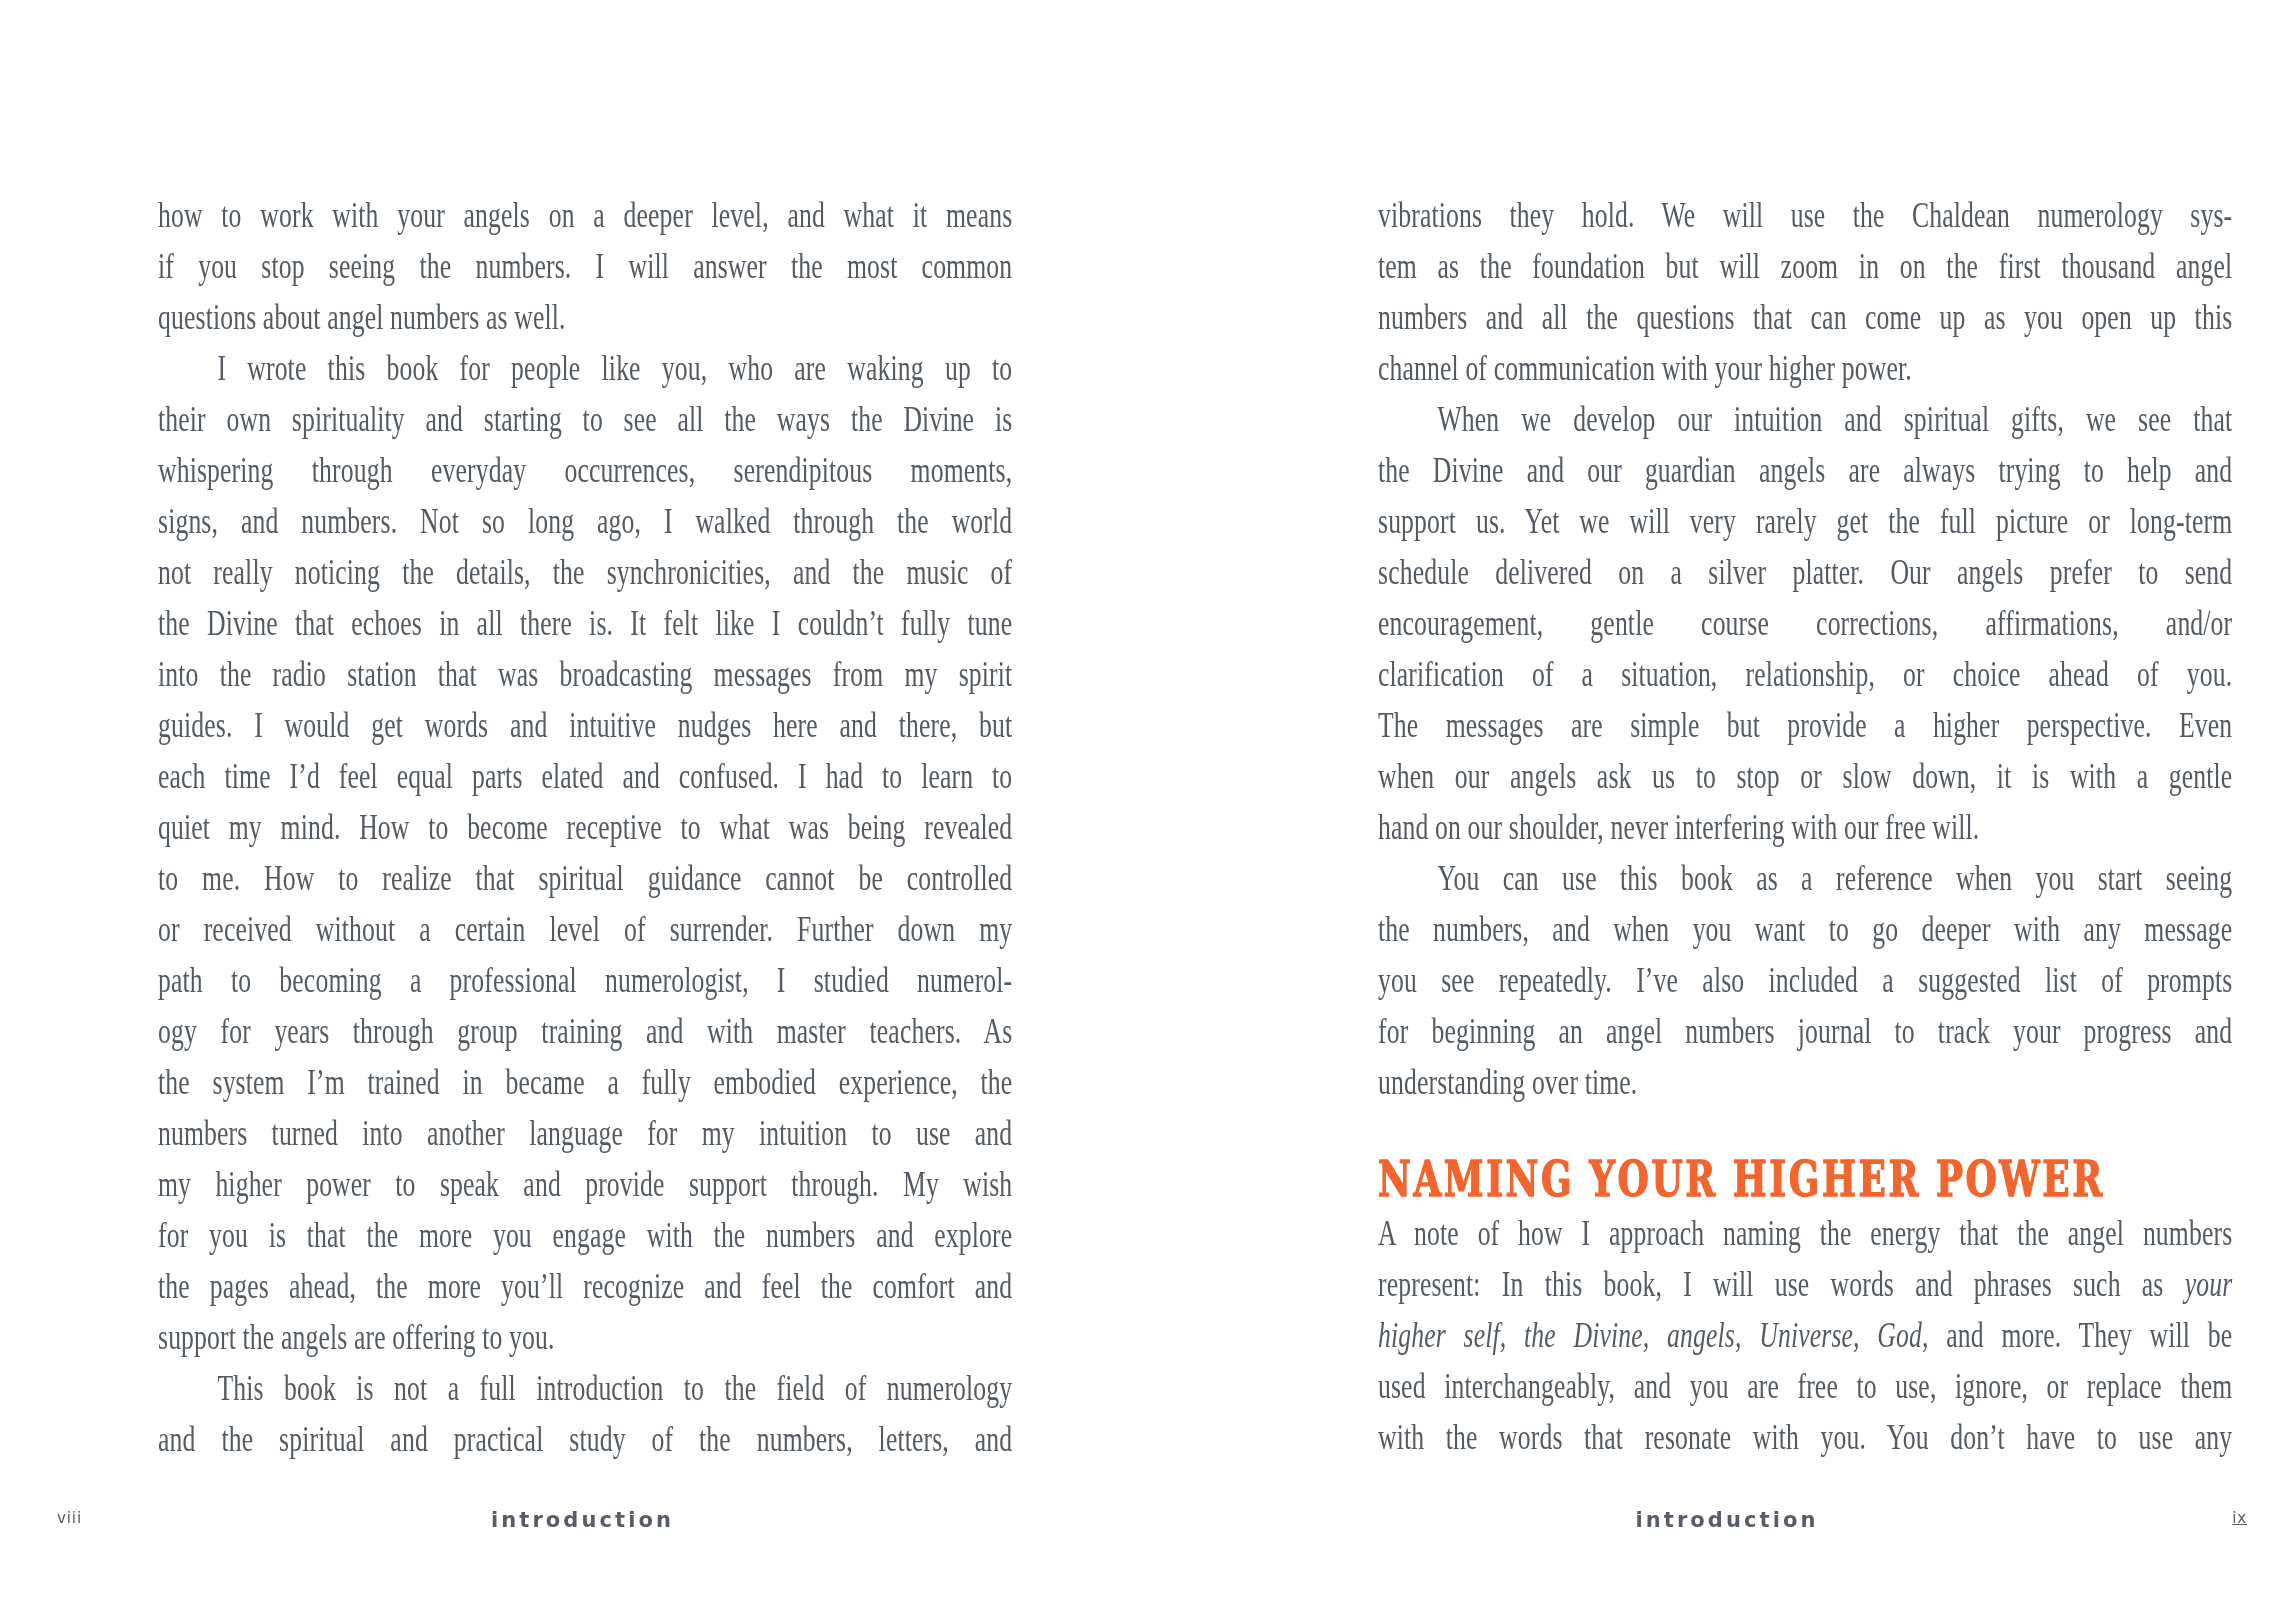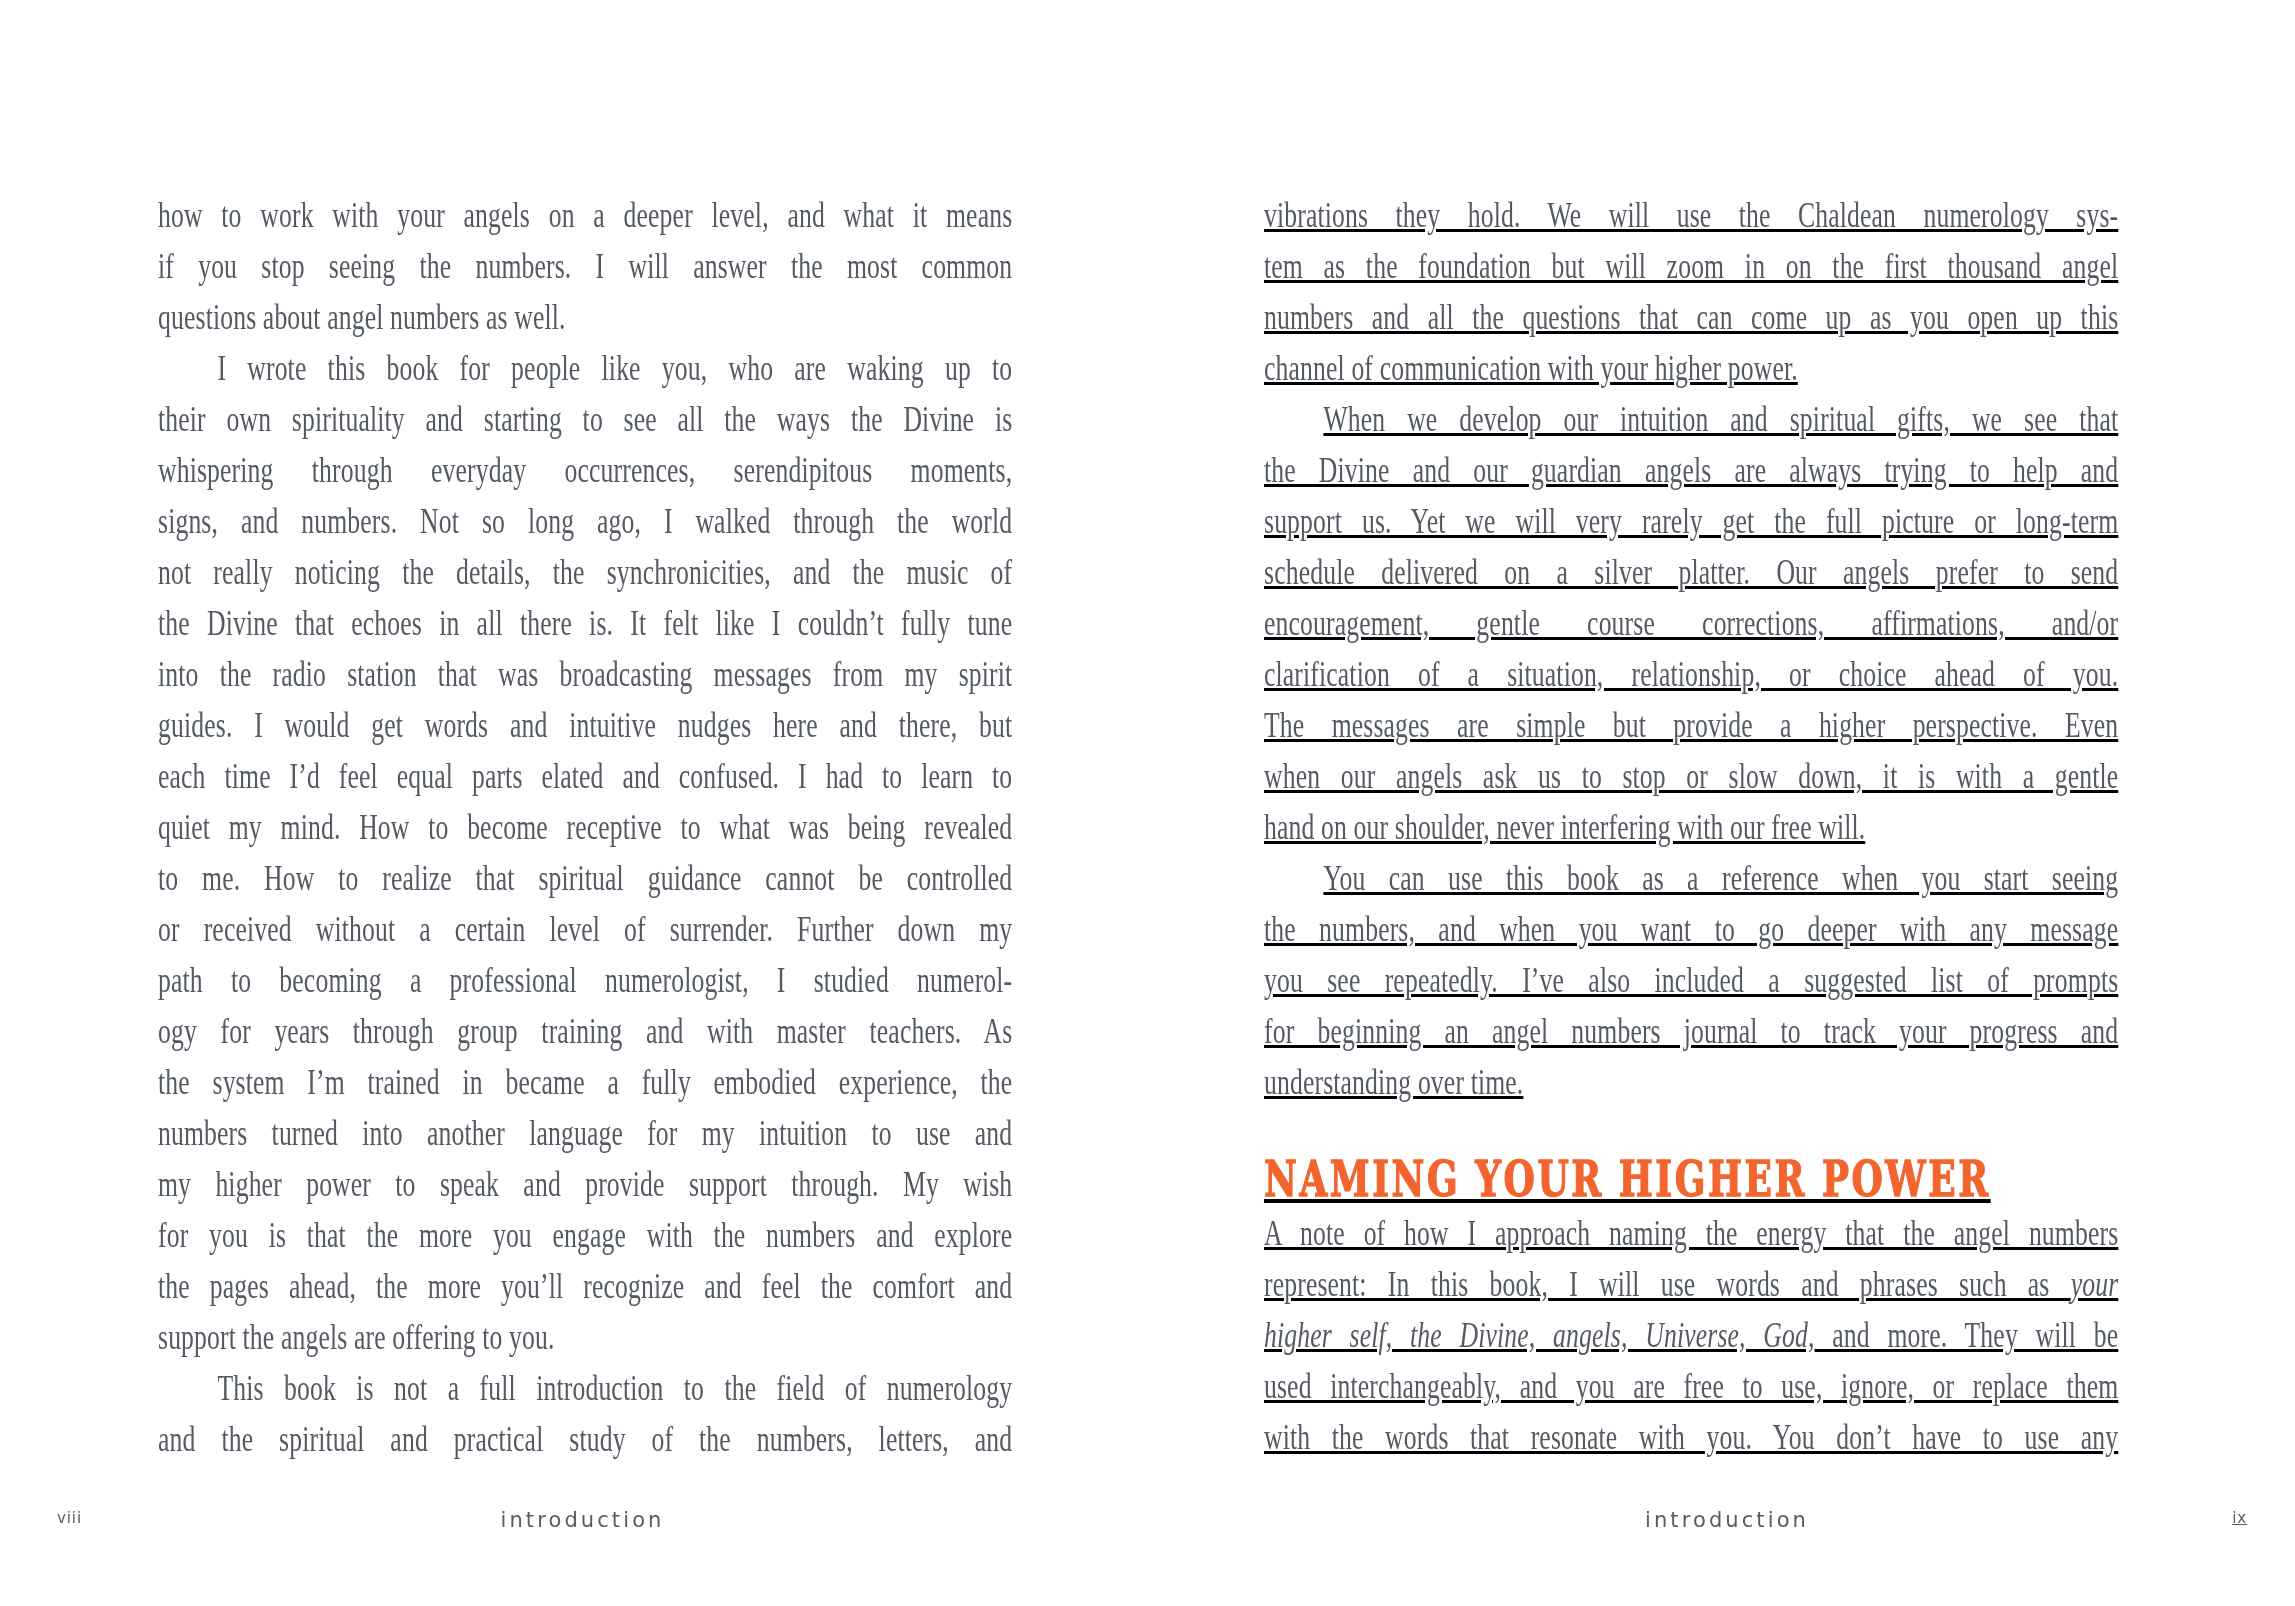--- a/index.html
+++ b/index.html
@@ -11,21 +11,21 @@
   }
   html,body{margin:0;padding:0;}
   body{
     width:2295px;height:1607px;position:relative;
     background:var(--bg);
     font-family:"Liberation Serif", serif;
     overflow:hidden;
   }
   .page-col{position:absolute;top:190px;}
   #left-col{left:158px;width:855px;}
-  #right-col{left:1264px;width:854px;text-decoration:underline;}
+  #right-col{left:1378px;width:854px;}
 
   
   .txtline{
     width:1165px;
     transform:scaleX(0.7333);
     transform-origin:0 0;
     font-size:35px;
     line-height:51px;
     height:51px;
     color:var(--text);
@@ -56,20 +56,21 @@
     text-align:left;
   }
 
   .running-foot{
     position:absolute;top:1503px;
     font-family:"DejaVu Sans", sans-serif;
     font-size:21px;line-height:35px;
     letter-spacing:3.1px;
     color:var(--footer);
     text-align:center;
+    font-weight:bold;
   }
   #foot-left{left:155px;width:855px;}
   #foot-right{left:1300px;width:854px;}
 
   .folio{
     position:absolute;top:1501px;
     font-family:"DejaVu Sans", sans-serif;
     font-size:15px;line-height:35px;
     letter-spacing:0.9px;
     color:var(--footer);

